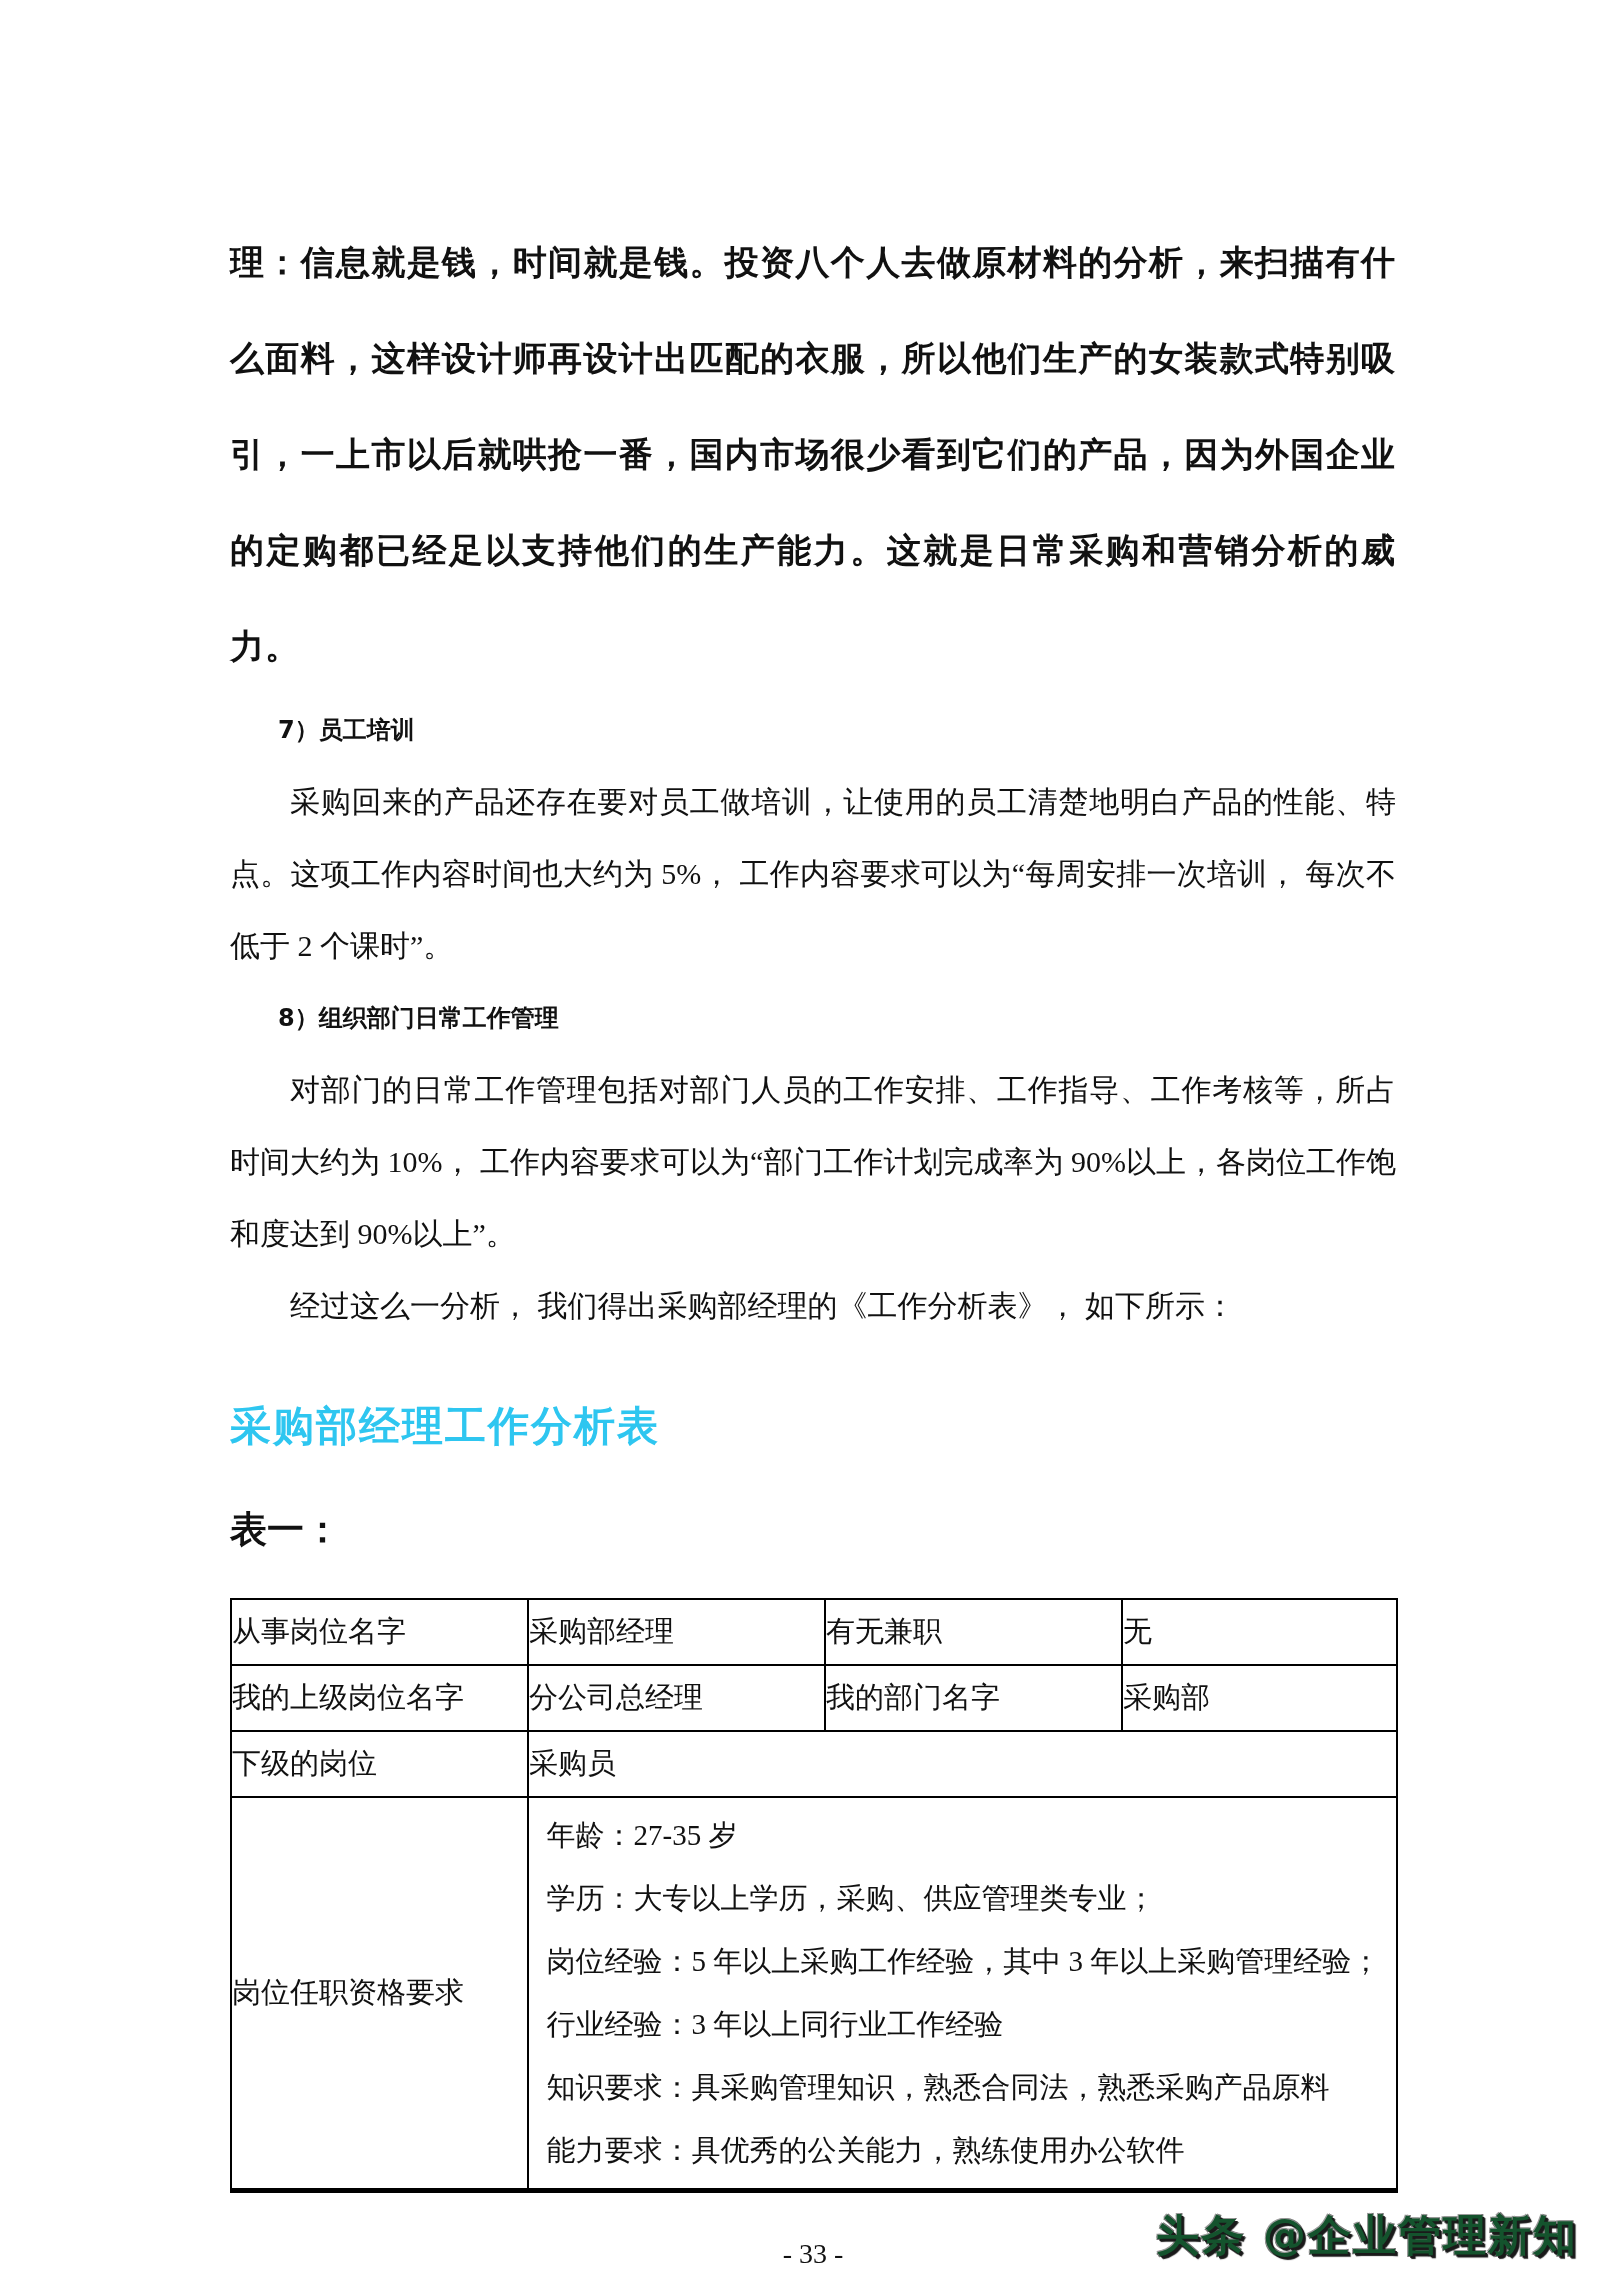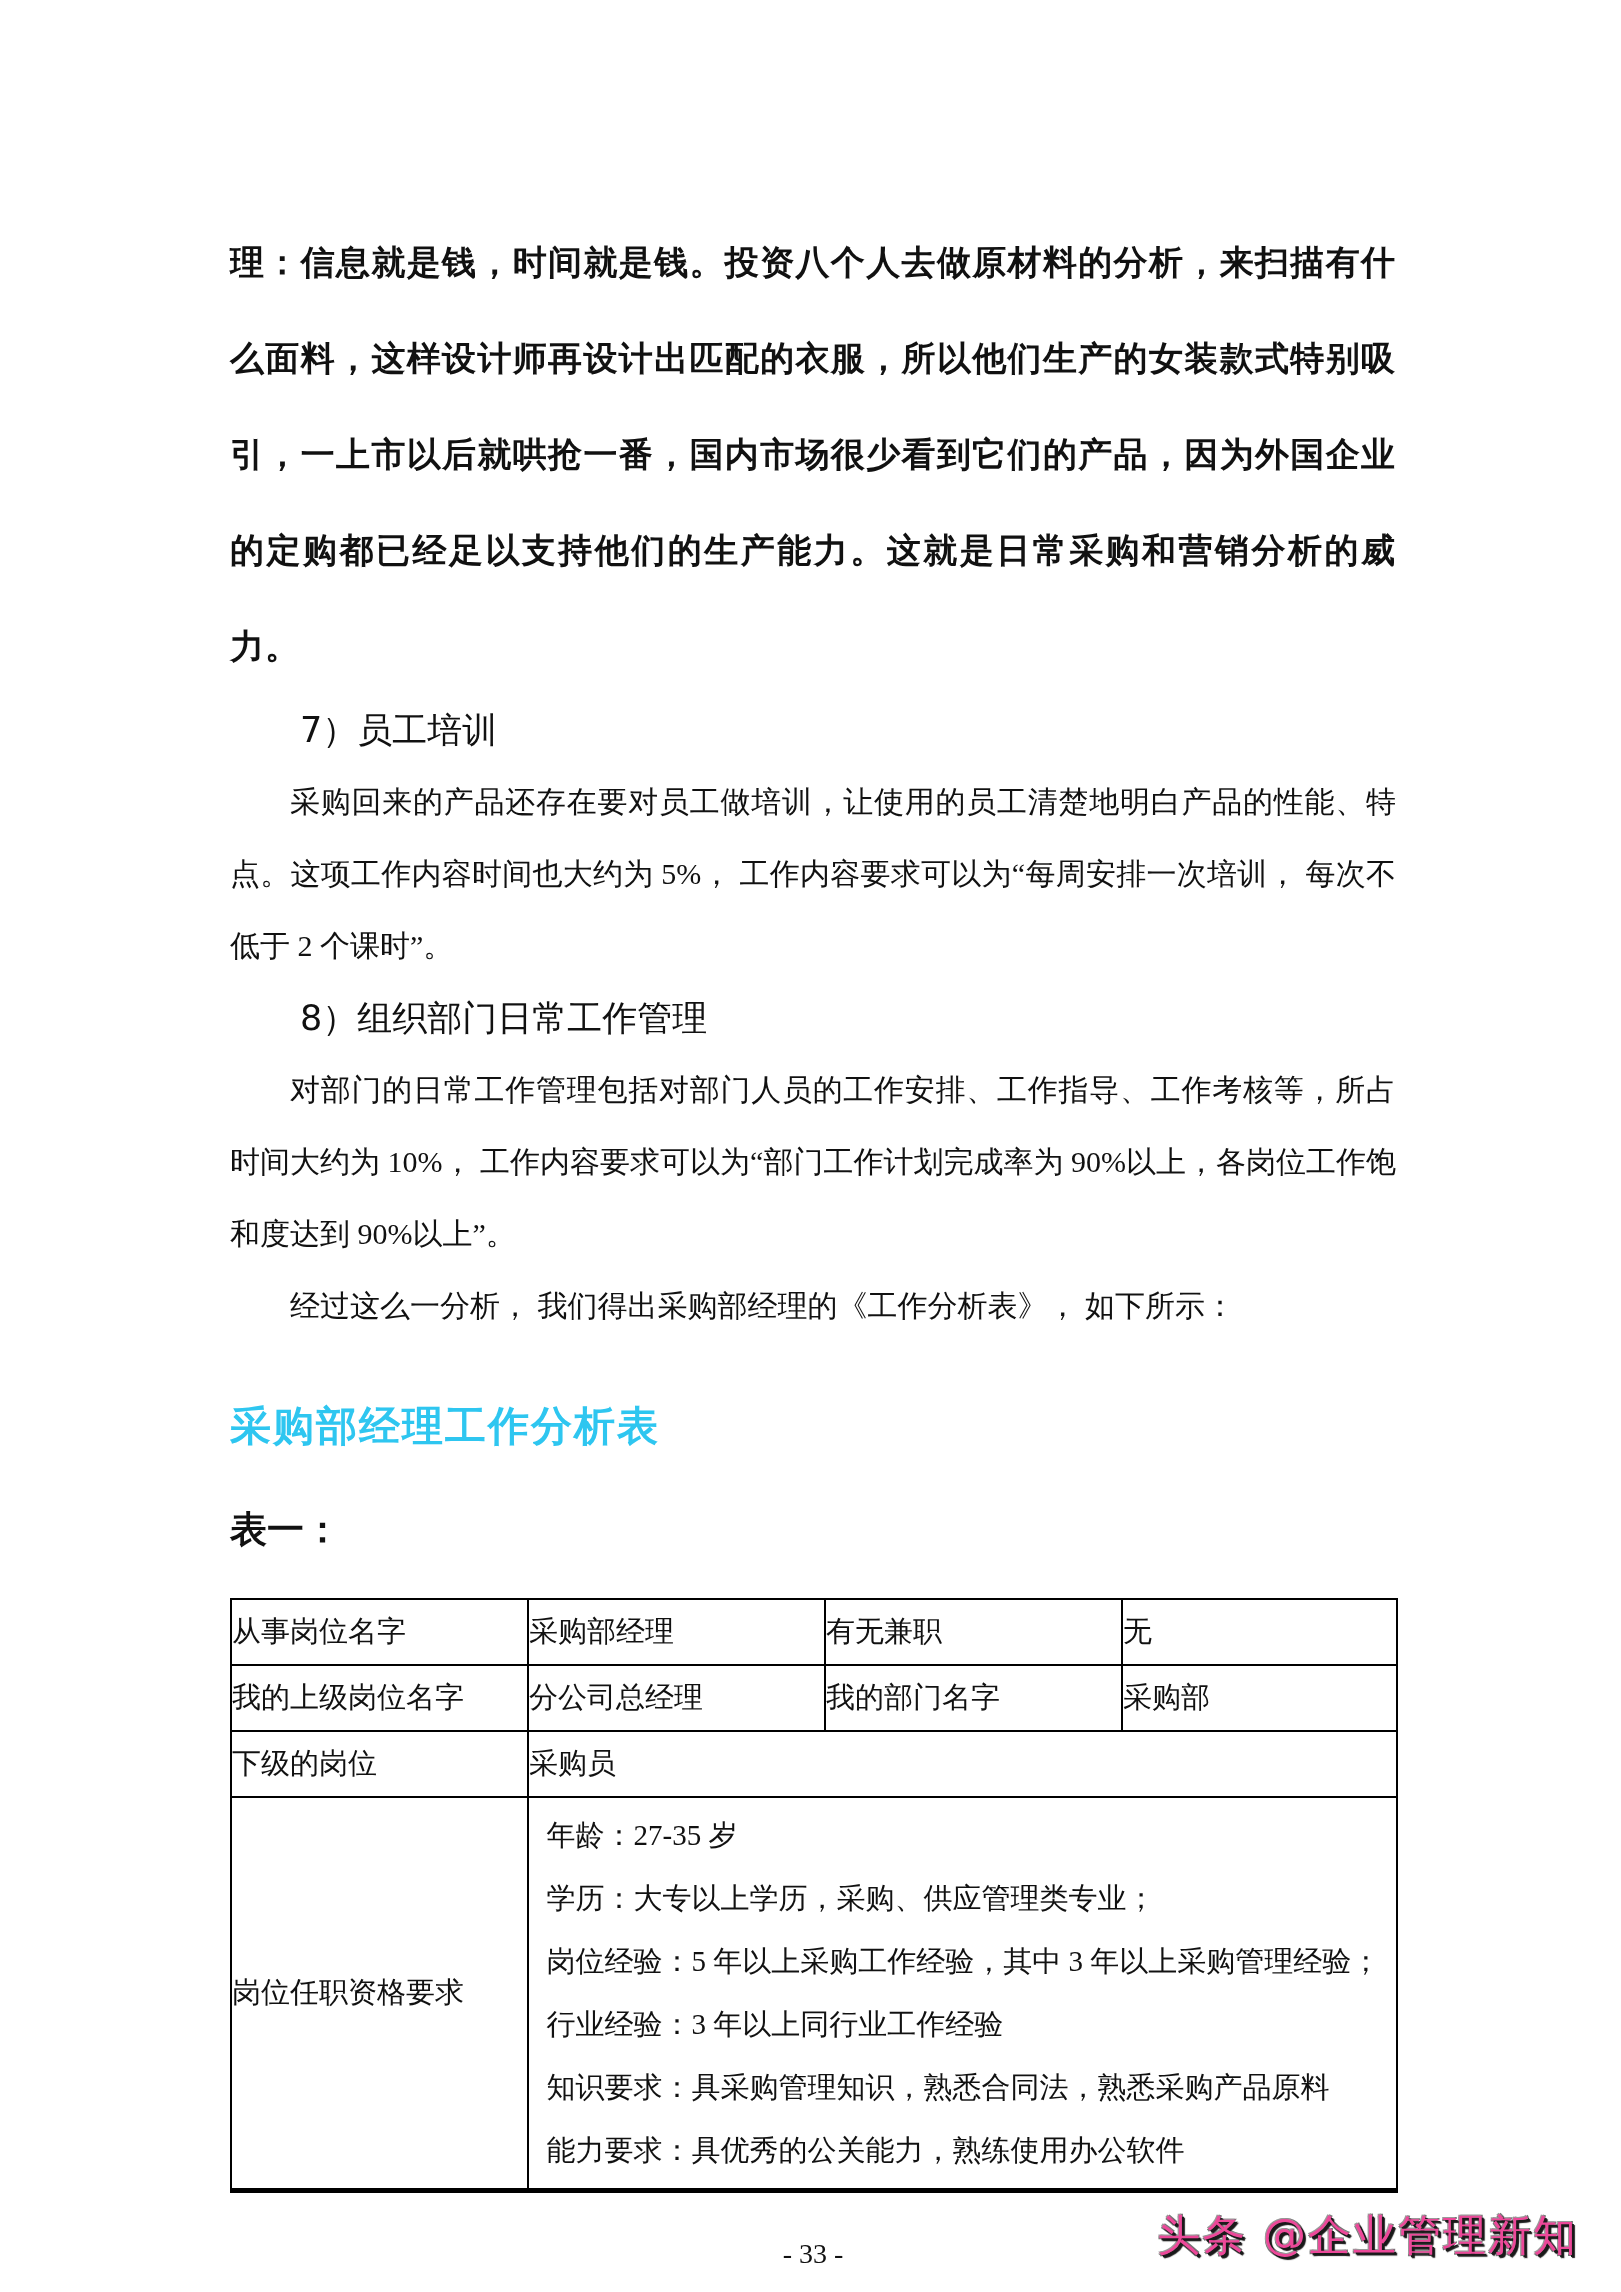--- a/index.html
+++ b/index.html
@@ -29,22 +29,22 @@
     font-family: "DejaVu Sans", "Liberation Sans", sans-serif;
     font-weight: 700;
     font-size: 34px;
     line-height: 96px;
     text-align: justify;
     letter-spacing: 1px;
   }
   .sec-heading {
     margin: 0;
     font-family: "DejaVu Sans", "Liberation Sans", sans-serif;
-    font-weight: 400;
-    font-size: 35px;
+    font-weight: 700;
+    font-size: 24px;
     line-height: 72px;
     text-indent: 2em;
   }
   .body-text {
     margin: 0;
     font-size: 30px;
     line-height: 72px;
     text-align: justify;
     text-indent: 2em;
   }
@@ -92,23 +92,23 @@
     margin-top: 41px;
     font-size: 28px;
     line-height: 39px;
     text-align: center;
   }
   .watermark {
     position: absolute;
     right: 43px;
     top: 2207px;
     font-family: "DejaVu Sans", "Liberation Sans", sans-serif;
-    font-weight: 400;
+    font-weight: 700;
     font-size: 43px;
-    color: #ec4899;
+    color: #14532d;
     letter-spacing: 2px;
     text-shadow:
       2px 2px 0 #1a1a1a,
       2.9px 2.9px 1px #1a1a1a,
       -1px -1px 0 #9a9a9a,
       1px -1px 0 #777777,
       -1px 1px 0 #777777;
     white-space: nowrap;
   }
 </style>

